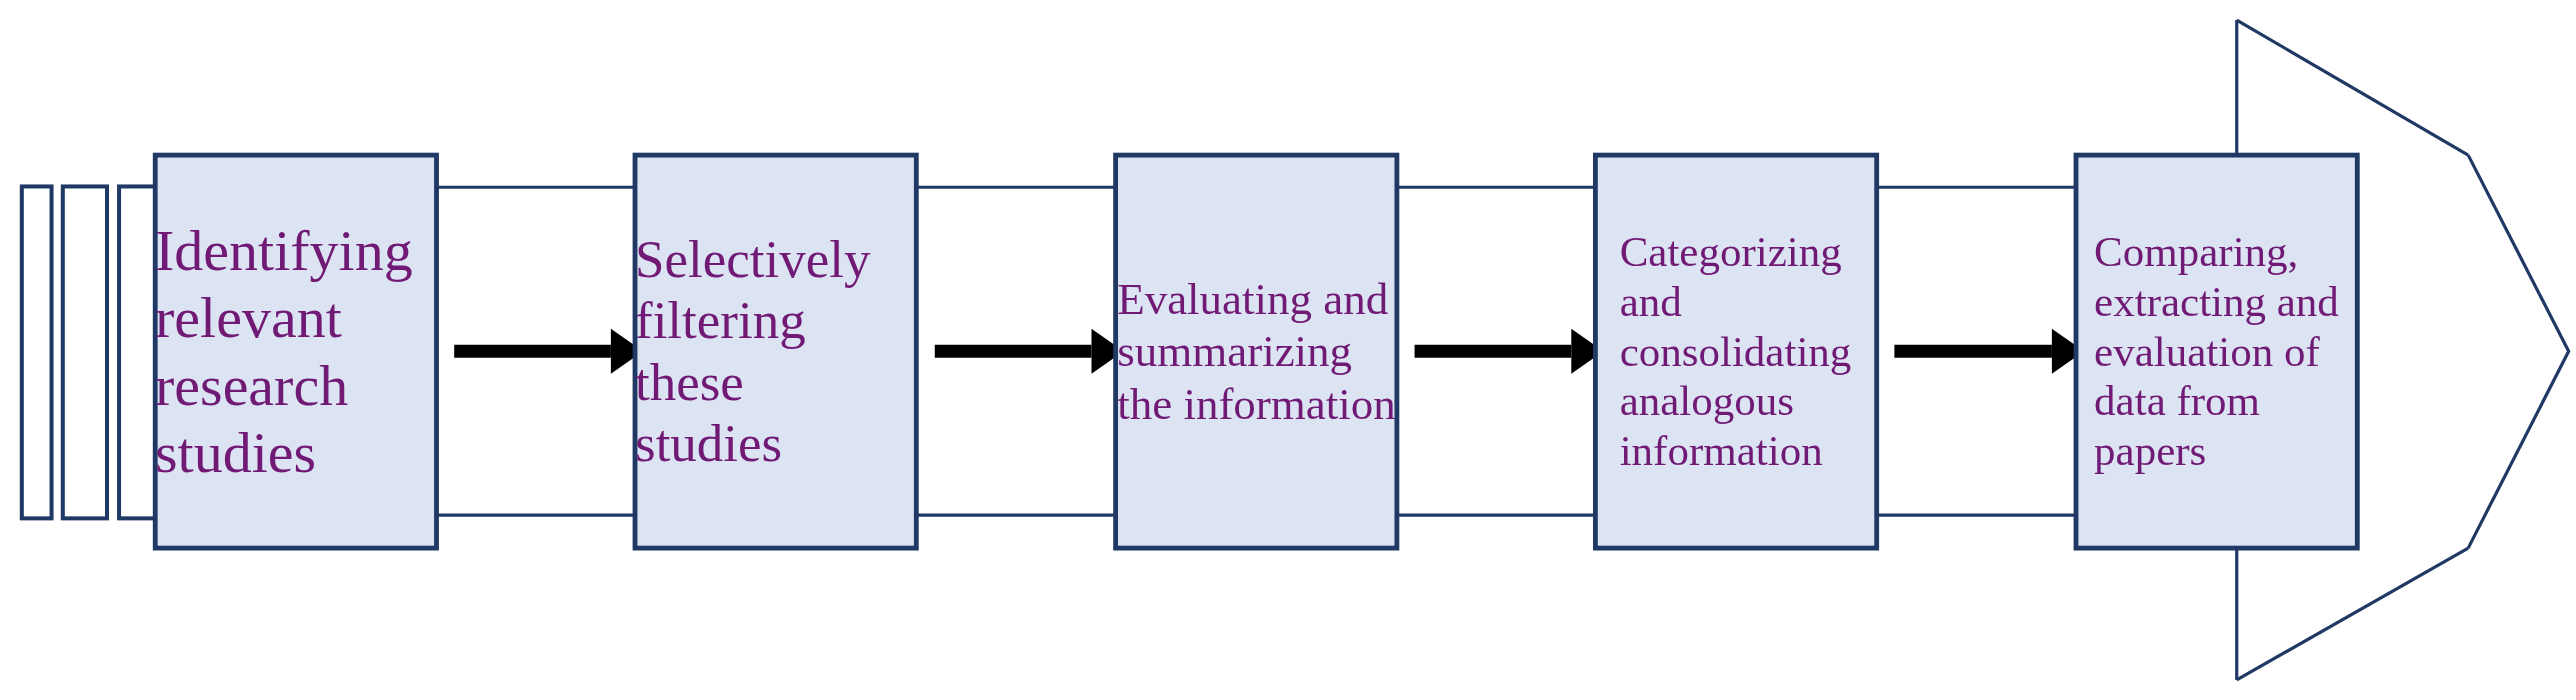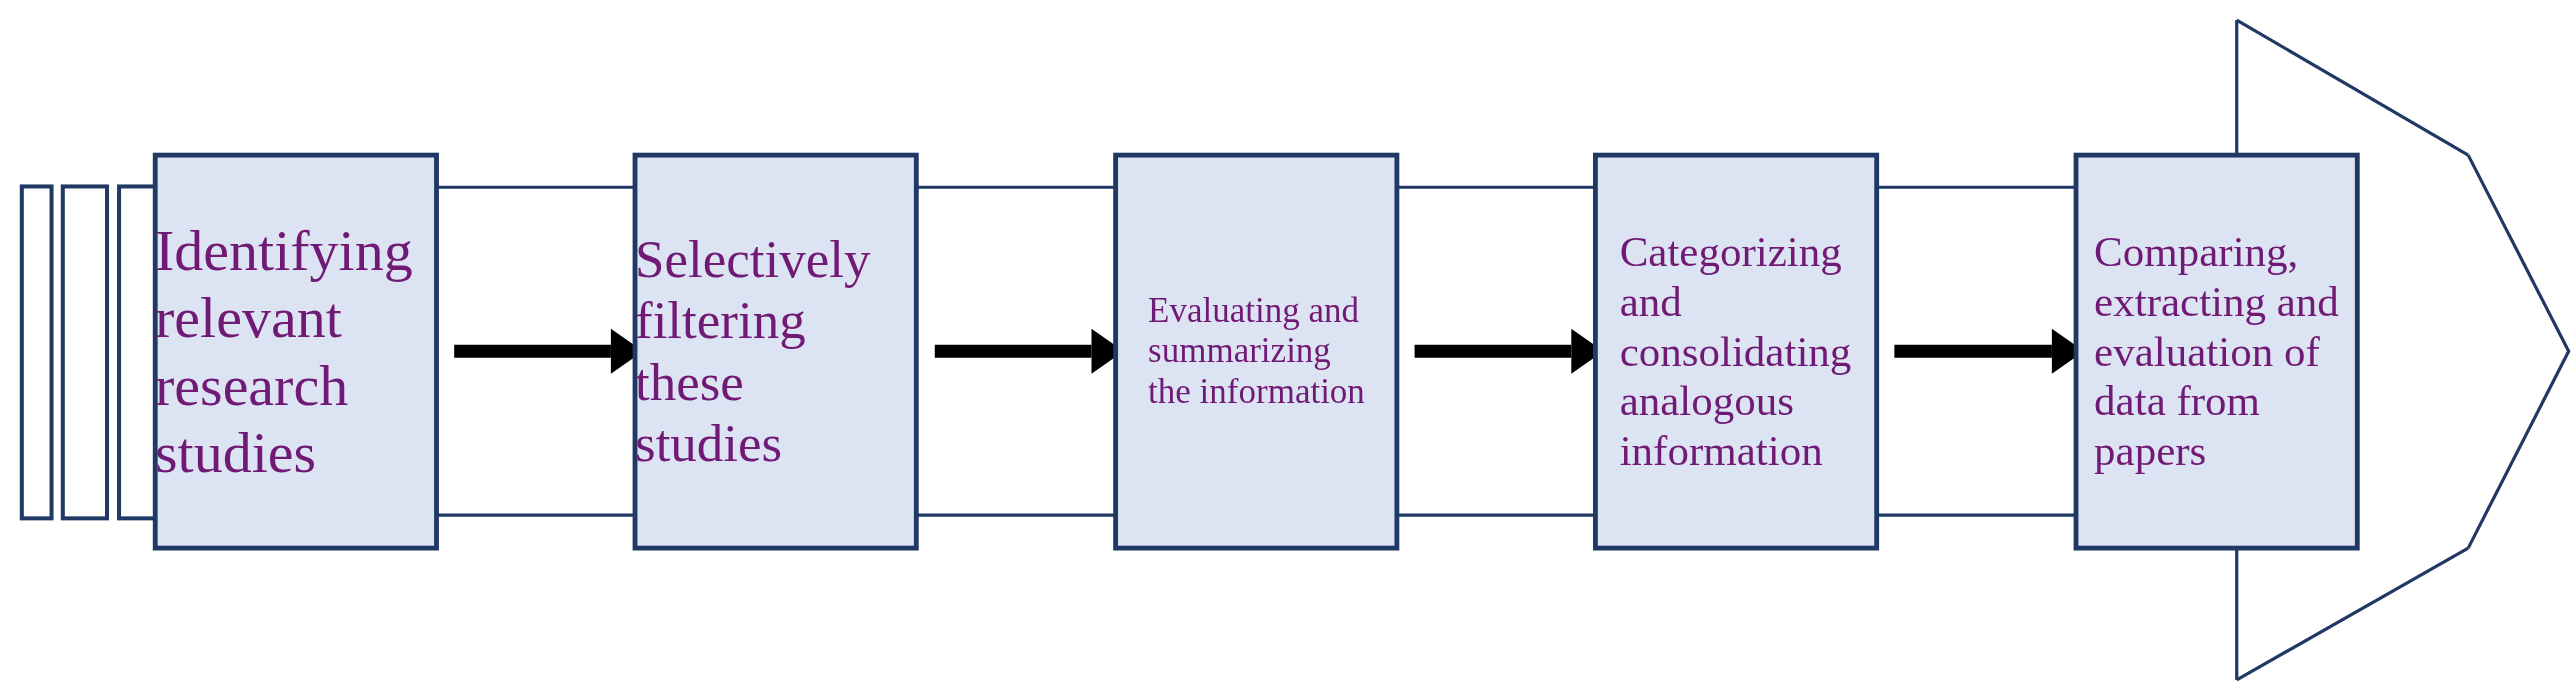--- a/index.html
+++ b/index.html
@@ -113,21 +113,21 @@
   </svg>
 
   <div class="stage-label" style="left:155px; top:155px; width:281px; height:393px; font-size:58px;">Identifying
 relevant
 research studies</div>
 
   <div class="stage-label" style="left:635px; top:155px; width:281px; height:393px; font-size:53px;">Selectively
 filtering these
 studies</div>
 
-  <div class="stage-label" style="left:1116px; top:155px; width:281px; height:393px; font-size:35px;">Evaluating and
+  <div class="stage-label" style="left:1116px; top:155px; width:281px; height:393px; font-size:45px;">Evaluating and
 summarizing
 the information</div>
 
   <div class="stage-label" style="left:1595px; top:155px; width:281px; height:393px; font-size:43px;">Categorizing
 and
 consolidating
 analogous
 information</div>
 
   <div class="stage-label" style="left:2076px; top:155px; width:281px; height:393px; font-size:43px;">Comparing,

